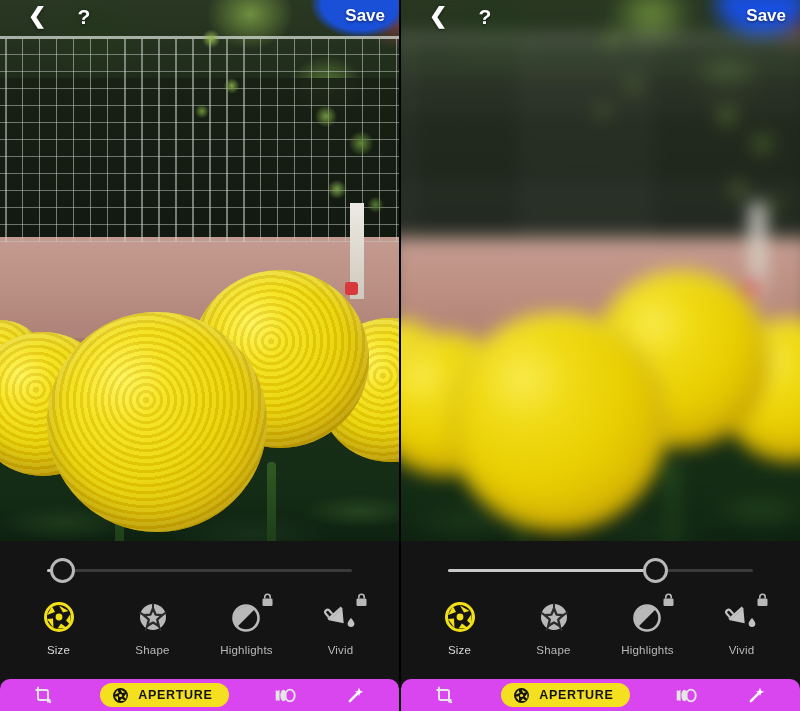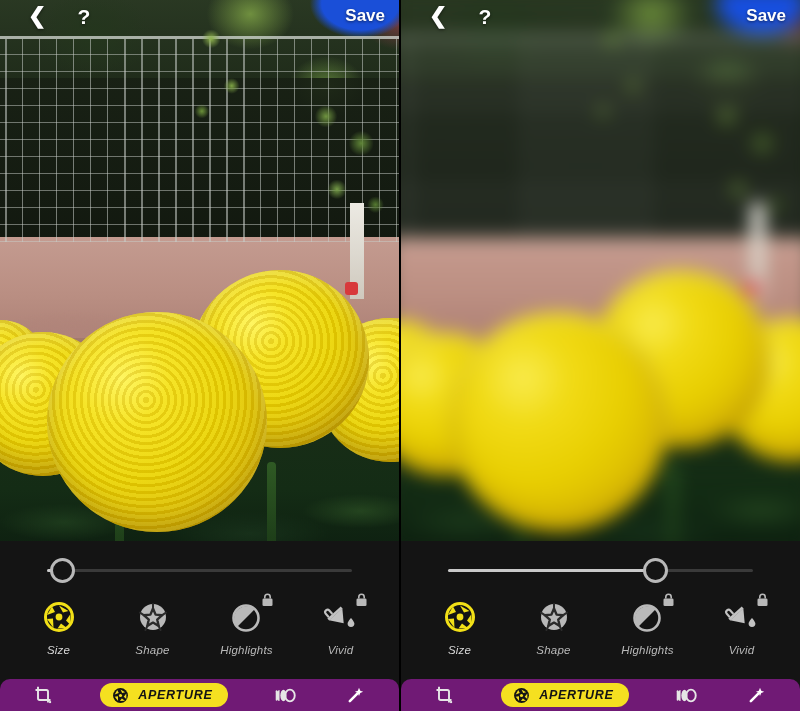--- a/index.html
+++ b/index.html
@@ -144,21 +144,20 @@
   .tb-help { margin-left:31px; font-size:21px; }
   .tb-save {
     margin-left:auto; color:#fff; font-size:17px; font-weight:bold;
     text-shadow:0 1px 3px rgba(0,0,0,.55); cursor:pointer;
   }
 
   
   .controls {
     position:absolute; left:0; bottom:0; width:100%; height:170px;
     background:#141414;
-    font-style:italic;
   }
 
   .slider-row { position:absolute; left:0; top:14px; width:100%; height:30px; }
   .track {
     position:absolute; left:47px; right:47px; top:14px; height:3px;
     border-radius:2px; background:#3a3a3a;
   }
   .track-fill {
     position:absolute; left:0; top:0; height:100%; border-radius:2px;
     background:#c9c9c9;
@@ -179,21 +178,21 @@
     margin-top:7px; font-size:11.5px; color:#b9b9b9; letter-spacing:.2px;
   }
   .tool.active .tool-label { color:#d9d9d9; }
   .lock {
     position:absolute; right:-7px; top:-4px; width:13px; height:14px;
   }
 
   
   .navbar {
     position:absolute; left:0; bottom:0; width:100%; height:32px;
-    background:#701a75;
+    background:#d946ef;
     border-radius:10px 10px 0 0;
     display:flex; align-items:center; justify-content:space-around;
     padding:0 8px;
   }
   .nav-ico { width:26px; height:22px; display:flex; align-items:center; justify-content:center; cursor:pointer; }
   .nav-pill {
     display:flex; align-items:center; gap:9px;
     background:#f5e020; color:#141414;
     border-radius:13px; height:24px; padding:0 16px 0 12px;
     cursor:pointer;

